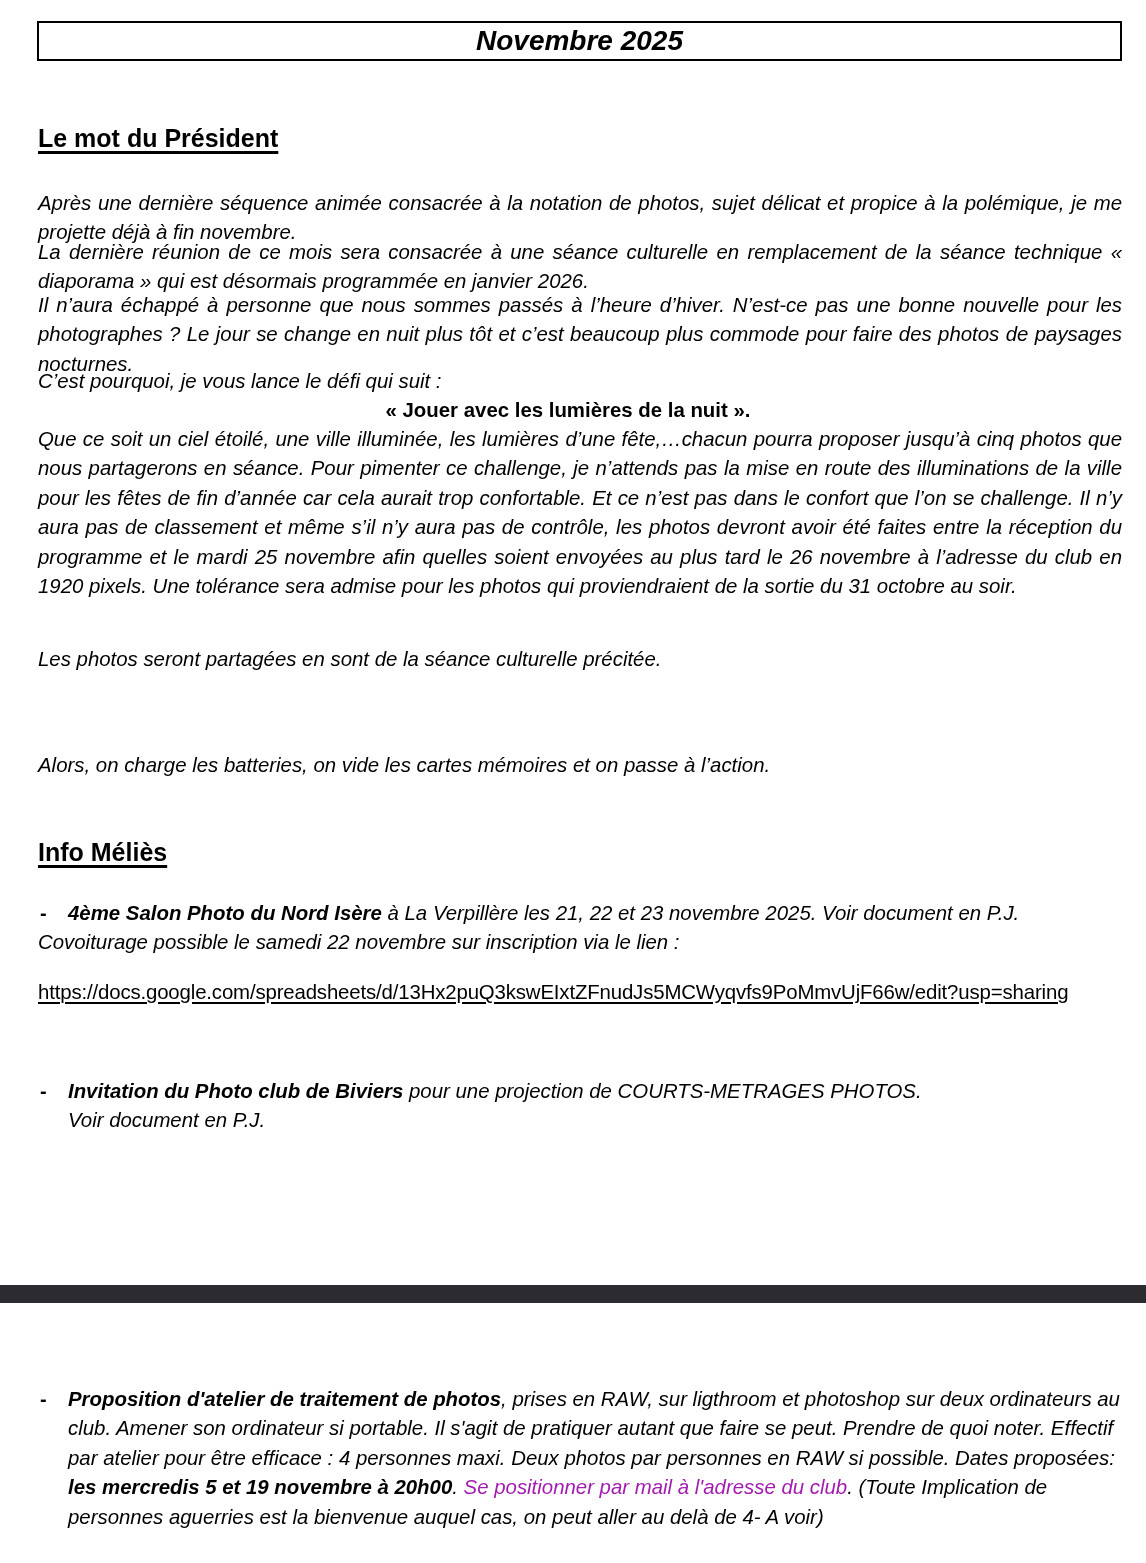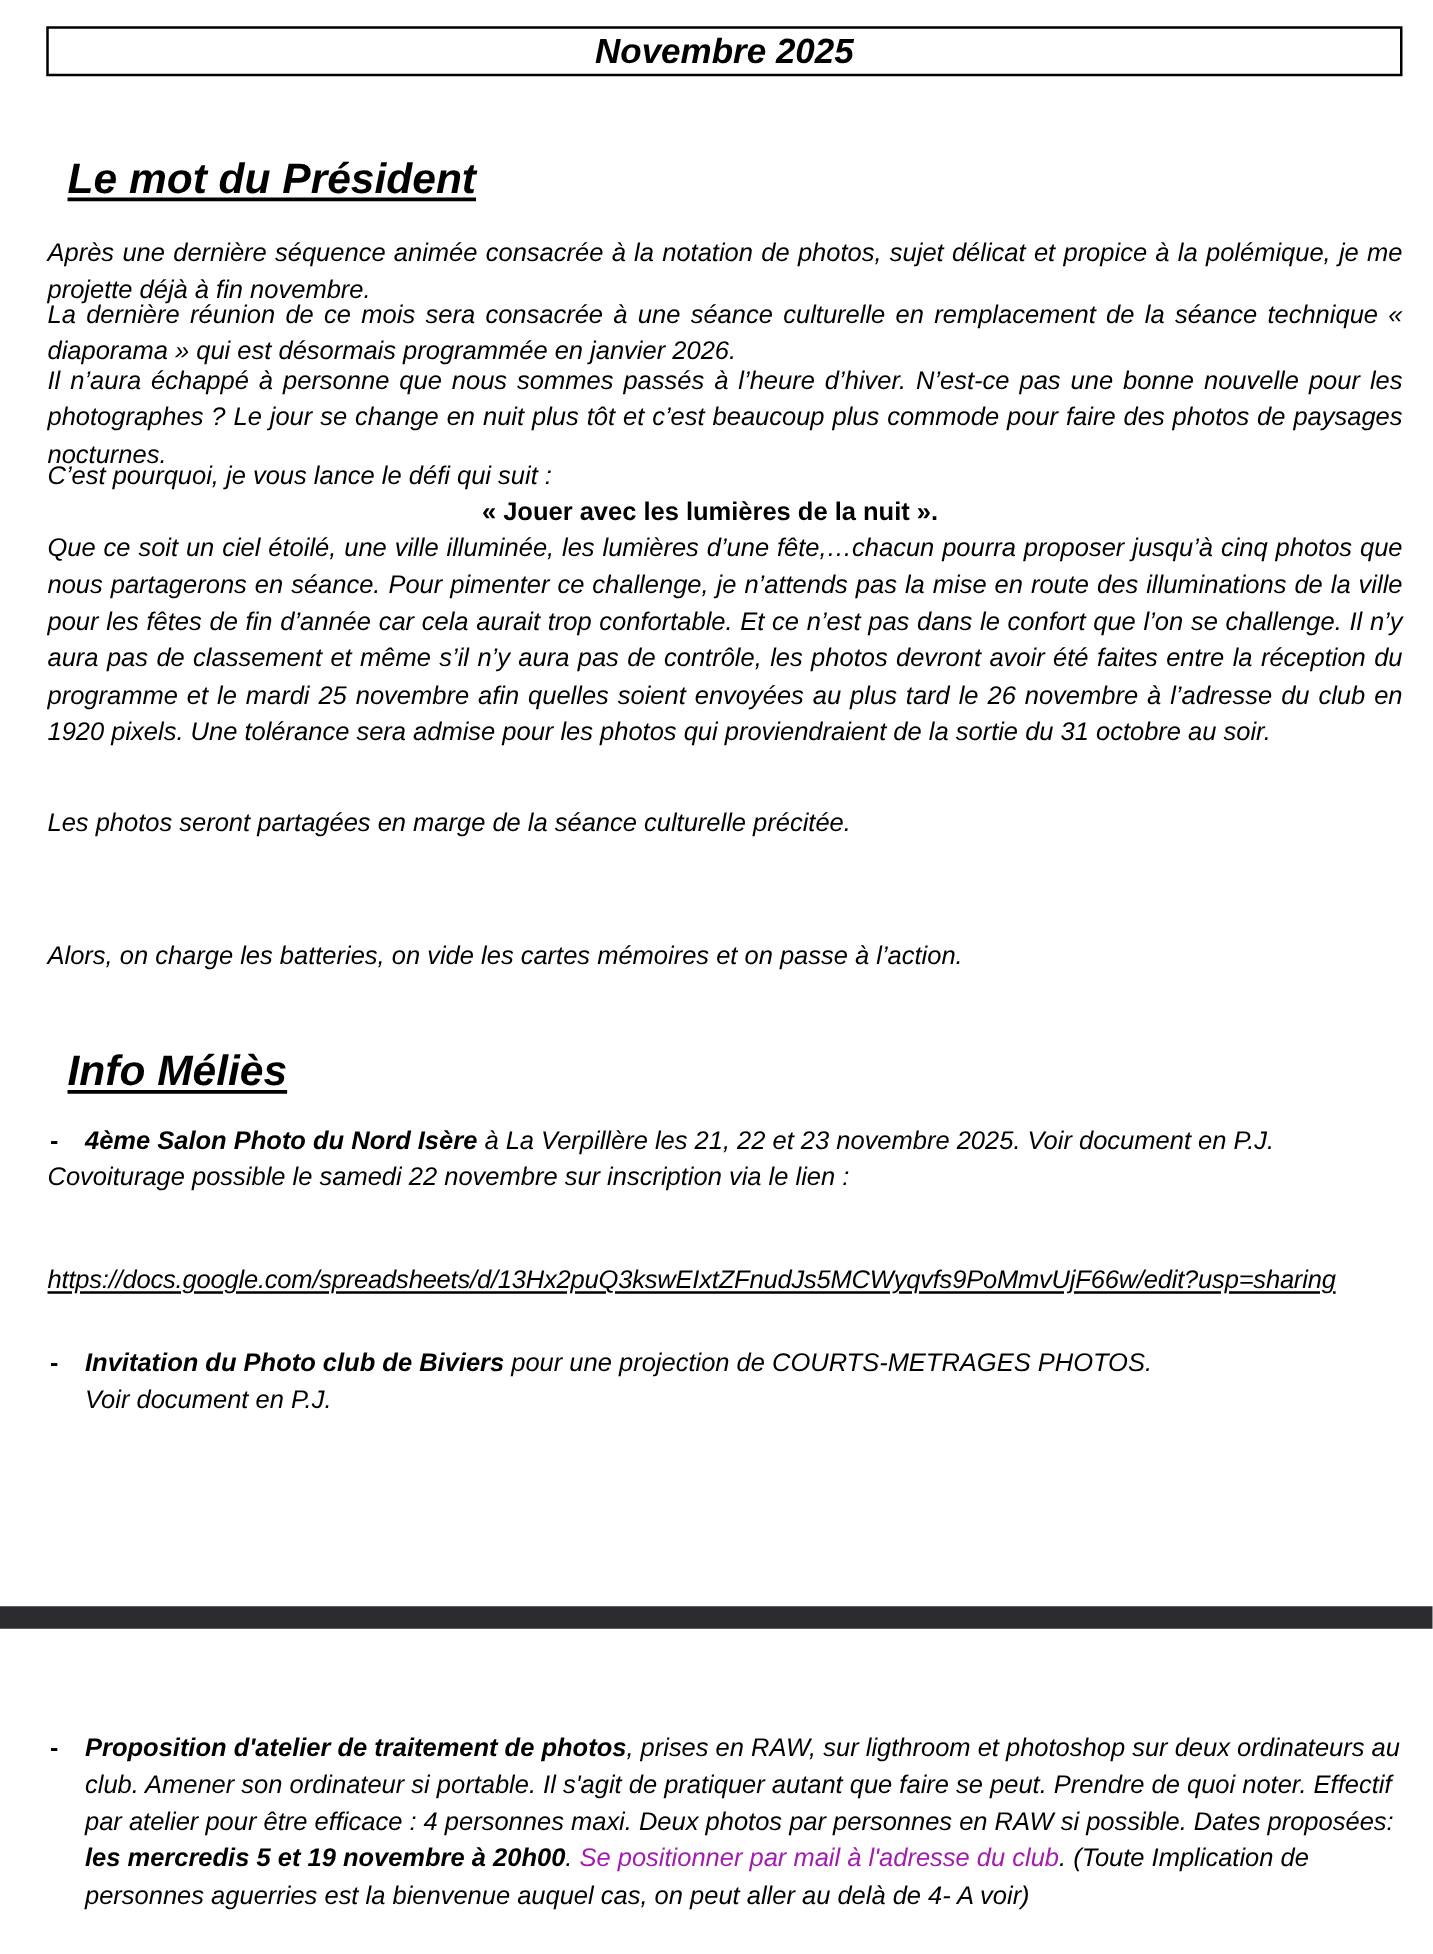--- a/index.html
+++ b/index.html
@@ -42,24 +42,23 @@
     font-size: 28px;
     font-weight: bold;
     font-style: italic;
     letter-spacing: 0px;
     line-height: 1;
   }
 
   
   .section-heading {
     position: absolute;
-    left: 54px;
-    font-size: 34px;
-    font-weight: bold;
-    font-style: italic;
+    left: 38px;
+    font-size: 25px;
+    font-weight: bold;
     text-decoration: underline;
     text-underline-offset: 4px;
     text-decoration-thickness: 3px;
     white-space: nowrap;
   }
   #heading-president { top: 124px; }
   #heading-melies   { top: 838px; }
 
   
   .para {
@@ -120,28 +119,26 @@
     display: block;
     padding-left: 0px;
   }
 
   
   .link {
     position: absolute;
     left: 38px;
     width: 1084px;
     font-size: 20.4px;
-    font-style: italic;
     line-height: 29.4px;
     text-decoration: underline;
     text-underline-offset: 3px;
     color: #000000;
     word-break: break-all;
     letter-spacing: -0.15px;
-    margin-top: 32px;
   }
 
   
   .dark-bar {
     position: absolute;
     left: 0;
     top: 1285px;
     width: 1146px;
     height: 18px;
     background: #2b2b30;
@@ -168,21 +165,21 @@
 
   <div class="para" style="top:291px;">Il n’aura échappé à personne que nous sommes passés à l’heure d’hiver. N’est-ce pas une bonne nouvelle pour les photographes ? Le jour se change en nuit plus tôt et c’est beaucoup plus commode pour faire des photos de paysages nocturnes.</div>
 
   <div class="para no-justify" style="top:367px;">C’est pourquoi, je vous lance le défi qui suit :</div>
 
   <div class="centered-line" style="top:396px;">« Jouer avec les lumières de la nuit ».</div>
 
   <div class="para" style="top:425px;">Que ce soit un ciel étoilé, une ville illuminée, les lumières d’une fête,…chacun pourra proposer jusqu’à cinq photos que nous partagerons en séance. Pour pimenter ce challenge, je n’attends pas la mise en route des illuminations de la ville pour les fêtes de fin d’année car cela aurait trop confortable. Et ce n’est pas dans le confort que l’on se challenge. Il n’y aura pas de classement et même s’il n’y aura pas de contrôle, les photos devront avoir été faites entre la réception du programme et le mardi 25 novembre afin quelles soient envoyées au plus tard le 26 novembre à l’adresse du club en 1920 pixels. Une tolérance sera admise pour les photos qui proviendraient de la sortie du 31 octobre au soir.</div>
 
 
-  <div class="para no-justify" style="top:645px;">Les photos seront partagées en marge de la séance culturelle précitée.</div>
+  <div class="para no-justify" style="top:645px;">Les photos seront partagées en sont de la séance culturelle précitée.</div>
 
 
   <div class="para no-justify" style="top:751px;">Alors, on charge les batteries, on vide les cartes mémoires et on passe à l’action.</div>
 
   <div class="section-heading" id="heading-melies">Info Méliès</div>
 
   <div class="bullet-item" style="top:899px;">
     <span class="bullet-row">
       <span class="bullet-mark">-</span>
       <span class="bold-lead">4ème Salon Photo du Nord Isère</span><span> à La Verpillère les 21, 22 et 23 novembre 2025. Voir document en P.J.</span>

